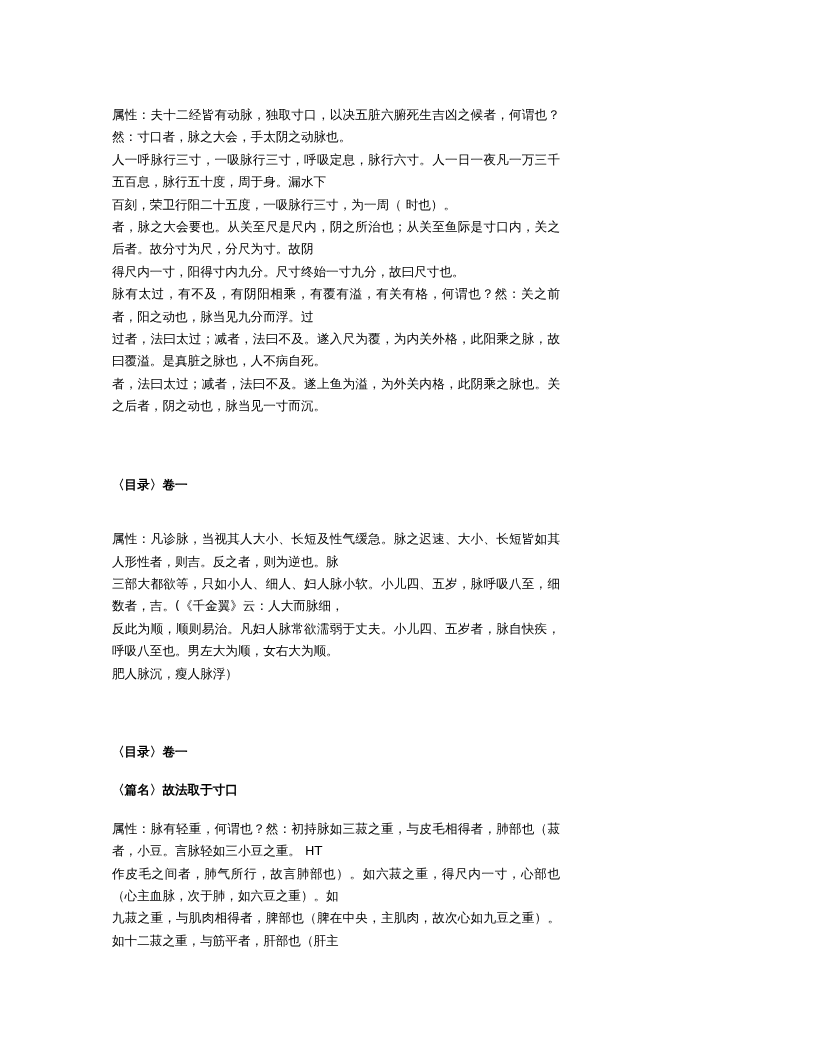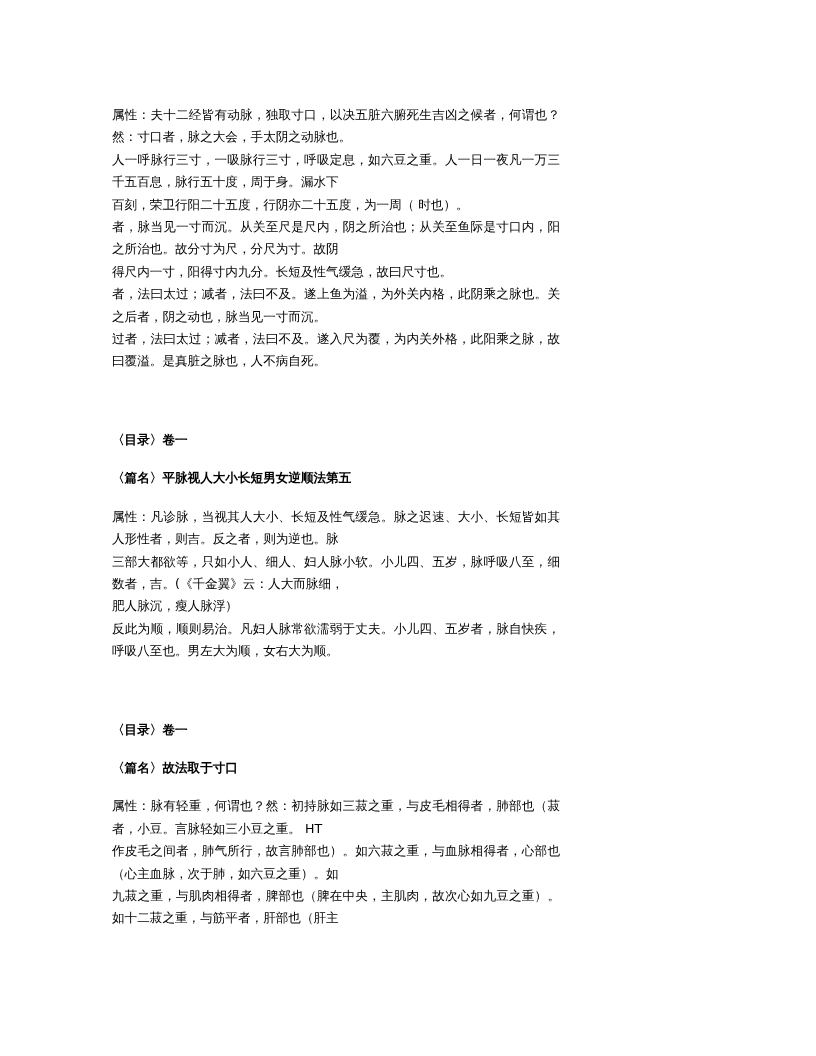--- a/index.html
+++ b/index.html
@@ -39,47 +39,47 @@
     font-weight: bold;
   }
 </style>
 </head>
 <body>
 
 <div class="page">
 
   <div class="block">
     <p class="line">属性：夫十二经皆有动脉，独取寸口，以决五脏六腑死生吉凶之候者，何谓也？然：寸口者，脉之大会，手太阴之动脉也。</p>
-    <p class="line">人一呼脉行三寸，一吸脉行三寸，呼吸定息，如六豆之重。人一日一夜凡一万三千五百息，脉行五十度，周于身。漏水下</p>
-    <p class="line">百刻，荣卫行阳二十五度，行阴亦二十五度，为一周（ 时也）。</p>
-    <p class="line">者，脉当见一寸而沉。从关至尺是尺内，阴之所治也；从关至鱼际是寸口内，阳之所治也。故分寸为尺，分尺为寸。故阴</p>
-    <p class="line">得尺内一寸，阳得寸内九分。长短及性气缓急，故曰尺寸也。</p>
+    <p class="line">人一呼脉行三寸，一吸脉行三寸，呼吸定息，脉行六寸。人一日一夜凡一万三千五百息，脉行五十度，周于身。漏水下</p>
+    <p class="line">百刻，荣卫行阳二十五度，一吸脉行三寸，为一周（ 时也）。</p>
+    <p class="line">者，脉之大会要也。从关至尺是尺内，阴之所治也；从关至鱼际是寸口内，关之后者。故分寸为尺，分尺为寸。故阴</p>
+    <p class="line">得尺内一寸，阳得寸内九分。尺寸终始一寸九分，故曰尺寸也。</p>
+    <p class="line">脉有太过，有不及，有阴阳相乘，有覆有溢，有关有格，何谓也？然：关之前者，阳之动也，脉当见九分而浮。过</p>
+    <p class="line">过者，法曰太过；减者，法曰不及。遂入尺为覆，为内关外格，此阳乘之脉，故曰覆溢。是真脏之脉也，人不病自死。</p>
     <p class="line">者，法曰太过；减者，法曰不及。遂上鱼为溢，为外关内格，此阴乘之脉也。关之后者，阴之动也，脉当见一寸而沉。</p>
-    <p class="line">过者，法曰太过；减者，法曰不及。遂入尺为覆，为内关外格，此阳乘之脉，故曰覆溢。是真脏之脉也，人不病自死。</p>
   </div>
 
   <div class="gap-section"></div>
 
   <div class="block">
     <p class="line meta">〈目录〉卷一</p>
     <div class="gap-para"></div>
-    <p class="line meta">〈篇名〉平脉视人大小长短男女逆顺法第五</p>
     <div class="gap-para"></div>
     <p class="line">属性：凡诊脉，当视其人大小、长短及性气缓急。脉之迟速、大小、长短皆如其人形性者，则吉。反之者，则为逆也。脉</p>
     <p class="line">三部大都欲等，只如小人、细人、妇人脉小软。小儿四、五岁，脉呼吸八至，细数者，吉。(《千金翼》云：人大而脉细，</p>
+    <p class="line">反此为顺，顺则易治。凡妇人脉常欲濡弱于丈夫。小儿四、五岁者，脉自快疾，呼吸八至也。男左大为顺，女右大为顺。</p>
     <p class="line">肥人脉沉，瘦人脉浮）</p>
-    <p class="line">反此为顺，顺则易治。凡妇人脉常欲濡弱于丈夫。小儿四、五岁者，脉自快疾，呼吸八至也。男左大为顺，女右大为顺。</p>
   </div>
 
   <div class="gap-section"></div>
 
   <div class="block">
     <p class="line meta">〈目录〉卷一</p>
     <div class="gap-para"></div>
     <p class="line meta">〈篇名〉故法取于寸口</p>
     <div class="gap-para"></div>
     <p class="line">属性：脉有轻重，何谓也？然：初持脉如三菽之重，与皮毛相得者，肺部也（菽者，小豆。言脉轻如三小豆之重。 HT</p>
-    <p class="line">作皮毛之间者，肺气所行，故言肺部也）。如六菽之重，与血脉相得者，心部也（心主血脉，次于肺，如六豆之重）。如</p>
+    <p class="line">作皮毛之间者，肺气所行，故言肺部也）。如六菽之重，得尺内一寸，心部也（心主血脉，次于肺，如六豆之重）。如</p>
     <p class="line">九菽之重，与肌肉相得者，脾部也（脾在中央，主肌肉，故次心如九豆之重）。如十二菽之重，与筋平者，肝部也（肝主</p>
 
   </div>
 
 </div>
 
 </body></html>

